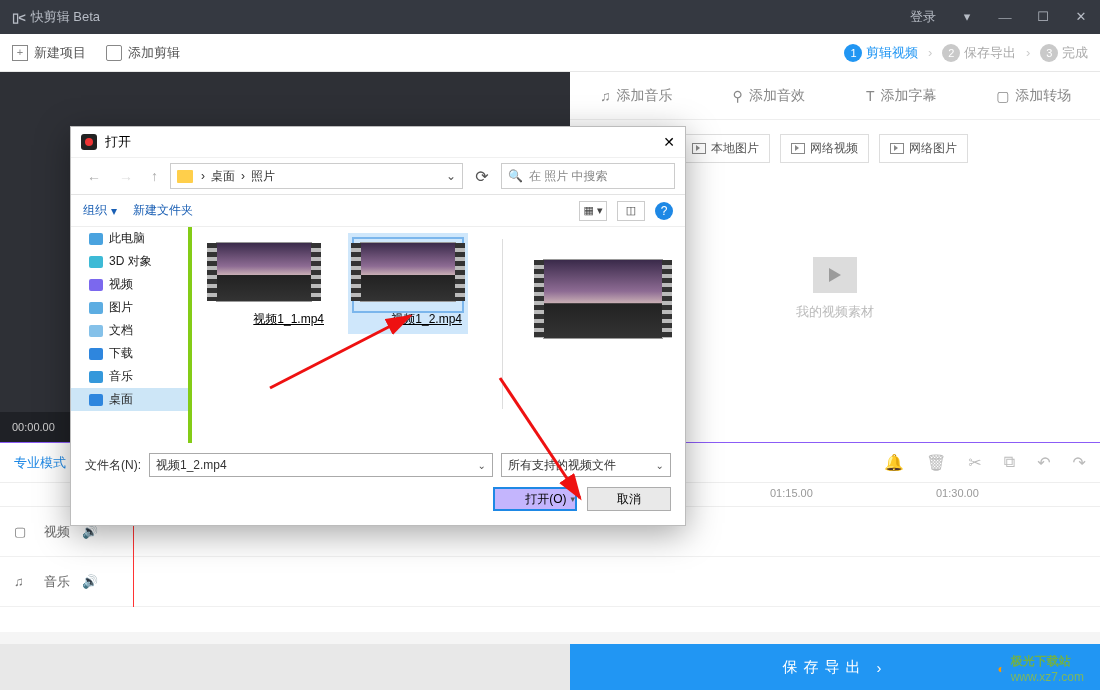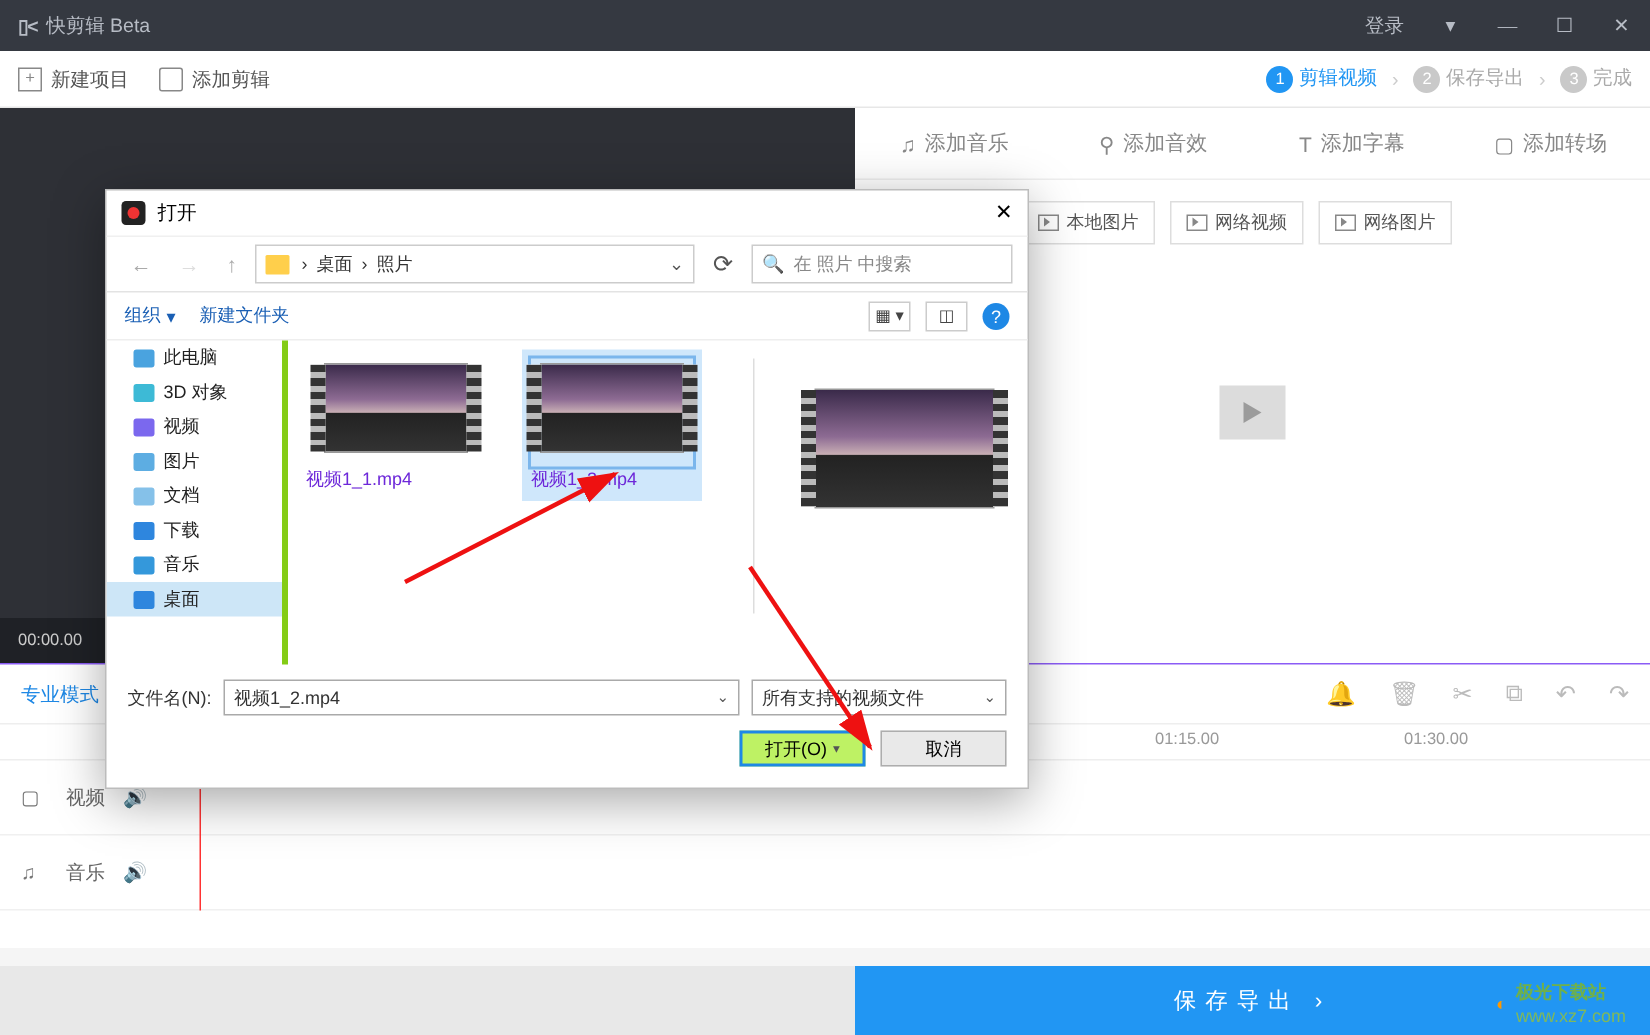--- a/index.html
+++ b/index.html
@@ -83,37 +83,37 @@
   .dlg-tool .right { margin-left:auto; display:flex; align-items:center; gap:10px; color:#444;}
   .viewbtn { width:28px; height:20px; border:1px solid #ccc; display:flex; align-items:center; justify-content:center; font-size:11px;}
   .help { width:18px; height:18px; border-radius:50%; background:#1e88e5; color:#fff; display:flex; align-items:center; justify-content:center; font-size:12px;}
 
   .dlg-body { flex:1; display:flex; min-height:0;}
   .navpane { width:132px; border-right:4px solid #84cc16; overflow:auto; font-size:12px;}
   .navitem { display:flex; align-items:center; gap:6px; padding:3px 6px 3px 18px; color:#222;}
   .navitem.sel { background:#cde6f7;}
   .nvico { width:14px; height:12px; background:#5aa9e6; border-radius:2px;}
   .filepane { flex:1; position:relative; padding:12px; display:flex; gap:30px; align-items:flex-start;}
-  .filetile { width:120px; text-align:left; font-size:12px; color:#6d28d9;}
+  .filetile { width:120px; text-align:right; font-size:12px; color:#000000;text-decoration:underline;}
   .filetile.selected .thumbwrap { outline:2px solid #7bb6ec; background:#cfe7fb; }
   .filetile.selected { background:#cfe7fb; padding:6px; margin:-6px;}
   .thumbwrap { padding:3px;}
   .thumb { width:96px; height:60px; margin:0 auto 6px; border:1px solid #999; background:linear-gradient(180deg,#3a2a4a 0%,#8d6b93 40%,#c8aeb4 55%,#222 56%,#333 100%); position:relative;}
   .thumb::before, .thumb::after { content:''; position:absolute; top:0; bottom:0; width:10px; background:repeating-linear-gradient(#333 0 5px,#bbb 5px 9px);}
   .thumb::before { left:-10px;} .thumb::after { right:-10px;}
   .thumb.big { width:120px; height:80px; margin-top:20px;}
 
   .dlg-bottom { padding:10px 14px 14px; font-size:12px; }
   .fn-row { display:flex; align-items:center; gap:8px; margin-bottom:10px;}
   .fn-row label{ color:#333; }
   .combo { height:24px; border:1px solid #aaa; background:#fff; display:flex; align-items:center; padding:0 6px; justify-content:space-between; color:#333;}
   .combo .dd{ color:#555; font-size:10px;}
   .btn-row { display:flex; justify-content:flex-end; gap:10px;}
   .btn { width:84px; height:24px; border:1px solid #adadad; background:#e9e9e9; display:flex; align-items:center; justify-content:center;}
-  .btn.primary { border:2px solid #1e88e5; background:#bef264;}
+  .btn.primary { border:2px solid #1e88e5; background:#c4b5fd;justify-content:flex-end;}
 
   
   .annot { position:absolute; z-index:55; pointer-events:none;}
 </style>
 </head>
 <body>
 
 <div class="titlebar">
   <div class="brand">
     <span class="brand-logo">▯&lt;</span>
@@ -186,20 +186,21 @@
           <span class="pico"></span>
           <span>网络视频</span>
         </div>
       <div class="srcbtn">
           <span class="pico"></span>
           <span>网络图片</span>
         </div>
     </div>
     <div class="matplace">
       <div class="mat-thumb"></div>
+      <div>我的视频素材</div>
     </div>
   </div>
 
   <div class="editor">
     <div class="editbar">
       <span class="modelink">专业模式</span>
       <div class="editicons">
         <span>🔔</span>
         <span>🗑</span>
         <span>✂</span>

